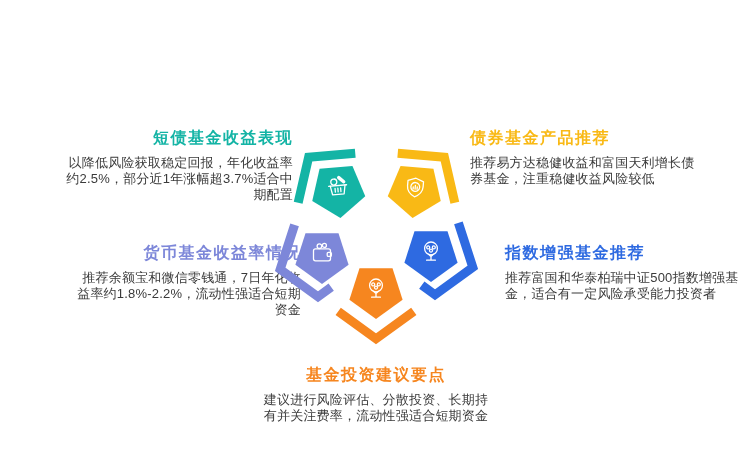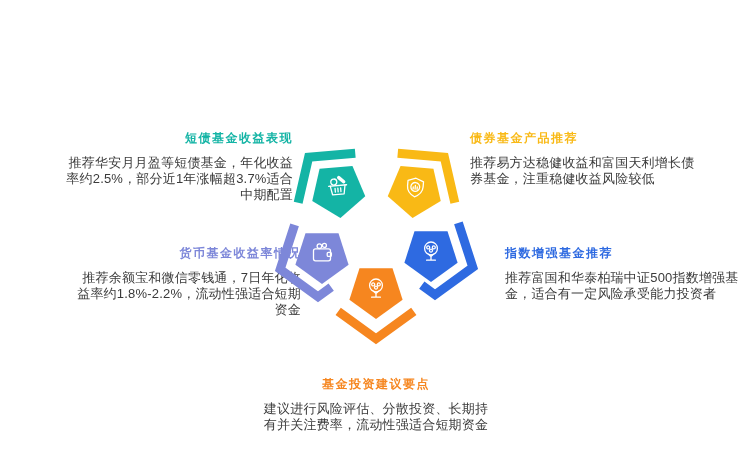--- a/index.html
+++ b/index.html
@@ -15,52 +15,52 @@
     left:20px;right:0;top:28px;
     text-align:center;
     font-size:19px;
     font-weight:bold;
     letter-spacing:2px;
     margin:0;
   }
   .tblock{position:absolute;}
   .tblock h2{
     margin:0 0 8px 0;
-    font-size:12px;
+    font-size:16px;
     font-weight:bold;
     letter-spacing:1.5px;
     line-height:18px;
   }
   .tblock p{
     margin:0;
     font-size:13px;
     line-height:16px;
     letter-spacing:0.2px;
   }
   .t-right{text-align:right;}
   .t-left{text-align:left;}
-  .t-center{text-align:center;margin-top:9px;}
+  .t-center{text-align:center;}
   .b-teal  {left:65px;  top:129px; width:228px;}
   .b-yellow{left:470px; top:129px; width:232px;}
   .b-purple{left:26px;  top:244px; width:228px;margin-left:47px;}
   .b-blue  {left:505px; top:244px; width:236px;}
   .b-orange{left:262px; top:366px; width:228px;}
   .petals{position:absolute;left:258px;top:130px;}
   .chev{fill:none;stroke-width:9;stroke-linejoin:miter;stroke-linecap:butt;}
   .icon{fill:none;stroke:#ffffff;stroke-width:1.3;stroke-linecap:round;stroke-linejoin:round;}
 </style>
 </head>
 <body>
 
 <div class="canvas">
 
 
   <div class="tblock b-teal t-right">
     <h2 style="color: rgb(20, 180, 165);">短债基金收益表现</h2>
-    <p style="color: rgb(58, 58, 58);">推荐华安月月盈等短债基金，年化收益率约2.5%，部分近1年涨幅超3.7%适合中期配置</p>
+    <p style="color: rgb(58, 58, 58);">以降低风险获取稳定回报，年化收益率约2.5%，部分近1年涨幅超3.7%适合中期配置</p>
   </div>
 
   <div class="tblock b-yellow t-left">
     <h2 style="color: rgb(249, 185, 21);">债券基金产品推荐</h2>
     <p style="color: rgb(58, 58, 58);">推荐易方达稳健收益和富国天利增长债券基金，注重稳健收益风险较低</p>
   </div>
 
   <div class="tblock b-purple t-right">
     <h2 style="color: rgb(125, 135, 217);">货币基金收益率情况</h2>
     <p style="color: rgb(58, 58, 58);">推荐余额宝和微信零钱通，7日年化收益率约1.8%-2.2%，流动性强适合短期资金</p>

